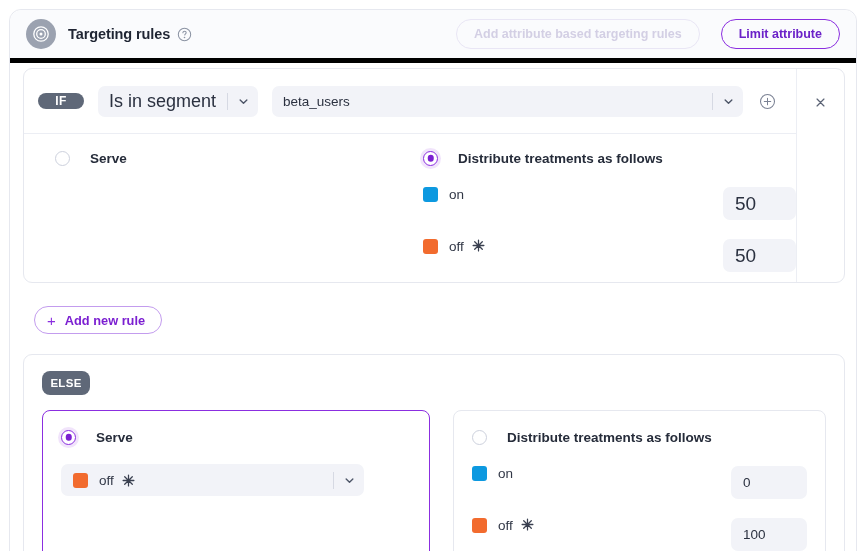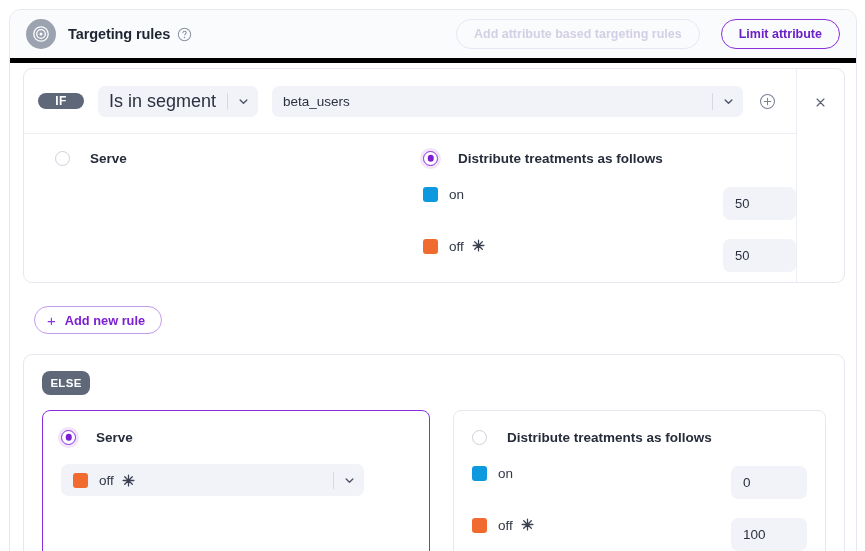--- a/index.html
+++ b/index.html
@@ -221,21 +221,21 @@
     width: 13px; height: 13px;
     flex: 0 0 auto;
   }
   .weight-input {
     margin-left: auto;
     width: 73px; height: 33px;
     background: #f2f3f8;
     border: none;
     border-radius: 7px;
     font-family: "Liberation Sans", sans-serif;
-    font-size: 13px;
+    font-size: 19px;
     color: #2b3140;
     padding: 0 12px;
   }
   .dist-inner { width: 373px; }
 
   .rule-close {
     position: absolute;
     right: 0; top: 0;
     width: 47px; height: 100%;
     display: flex;

